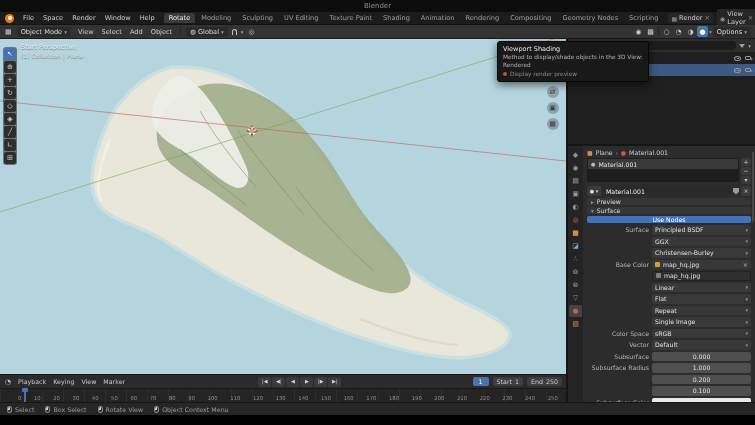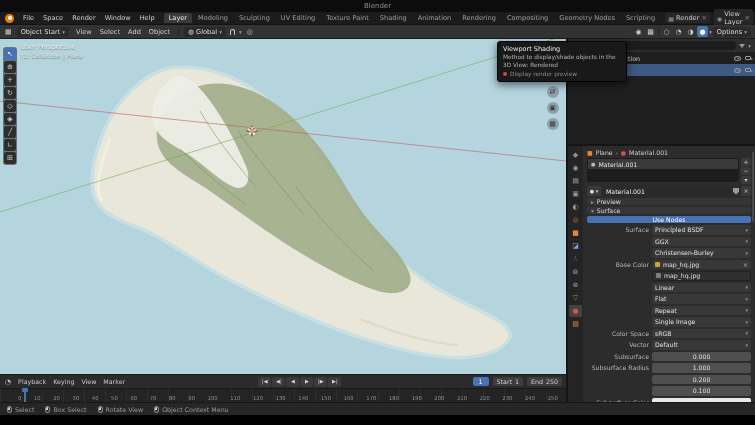--- a/index.html
+++ b/index.html
@@ -50,21 +50,21 @@
   .vtool.active{background:var(--accent);color:#fff;}
   .navcol{position:absolute;right:5px;top:10px;display:flex;flex-direction:column;align-items:center;gap:4px;}
   .gizmoball{width:17px;height:17px;border-radius:50%;background:rgba(255,255,255,.14);position:relative;}
   .gdot{position:absolute;width:5px;height:5px;border-radius:50%;}
   .navbtn{width:12px;height:12px;border-radius:50%;background:rgba(70,70,70,.35);color:#3f3f3f;
     display:flex;align-items:center;justify-content:center;font-size:7px;}
   .watermark{position:absolute;left:14px;top:292px;font-family:"DejaVu Serif",serif;font-style:italic;
     font-size:17px;color:rgba(255,255,255,.92);letter-spacing:.5px;}
 
   
-  .tooltip{left:497px;top:41px;width:130px;background:#191919;border:1px solid #060606;border-radius:3px;
+  .tooltip{left:497px;top:41px;width:152px;background:#191919;border:1px solid #060606;border-radius:3px;
     padding:3px 5px 4px;box-shadow:0 3px 8px rgba(0,0,0,.55);z-index:40;}
   .tooltip .t1{font-size:6.5px;color:#ebebeb;}
   .tooltip .t2{font-size:5.8px;color:#b3b3b3;margin-top:1px;line-height:1.3;}
   .tooltip .t3{font-size:5.8px;color:#8d8d8d;margin-top:2px;display:flex;align-items:center;gap:3px;}
   .tipdot{width:4px;height:4px;border-radius:50%;background:#cf4a3f;flex:0 0 auto;}
 
   
   .timebar{left:0;top:374px;width:566px;height:14px;background:#2b2b2b;display:flex;align-items:center;
     gap:4px;padding:0 4px;font-size:6.3px;border-top:1px solid #191919;}
   .tmenu{color:#c9c9c9;padding:0 2px;}
@@ -154,21 +154,21 @@
     <div class="menus">
 
     <span class="menu">File</span>
         <span class="menu">Space</span>
         <span class="menu">Render</span>
         <span class="menu">Window</span>
         <span class="menu">Help</span>
       </div>
     <div class="tabs">
 
-    <span class="tab active">Layer</span>
+    <span class="tab active">Rotate</span>
         <span class="tab">Modeling</span>
         <span class="tab">Sculpting</span>
         <span class="tab">UV Editing</span>
         <span class="tab">Texture Paint</span>
         <span class="tab">Shading</span>
         <span class="tab">Animation</span>
         <span class="tab">Rendering</span>
         <span class="tab">Compositing</span>
         <span class="tab">Geometry Nodes</span>
         <span class="tab">Scripting</span>
@@ -183,21 +183,21 @@
         <span class="g">◉</span>
         <span>View Layer</span>
         <span class="x">×</span>
       </span>
     </div>
   </div>
 
   <div class="abs toolheader">
     <span class="hic">▦</span>
     <span class="hbtn">
-      <span>Object Start</span>
+      <span>Object Mode</span>
       <span class="caret">▾</span>
     </span>
     <div class="hmenus">
 
     <span class="hmenu">View</span>
         <span class="hmenu">Select</span>
         <span class="hmenu">Add</span>
         <span class="hmenu">Object</span>
       </div>
     <span class="hdiv"></span>
@@ -259,21 +259,21 @@
         <span class="vtool">+</span>
         <span class="vtool">↻</span>
         <span class="vtool">◇</span>
         <span class="vtool">◈</span>
         <span class="vtool">╱</span>
         <span class="vtool">∟</span>
         <span class="vtool">⊞</span>
       </div>
 
     <div class="vp-text">
-      <div>User Perspective</div>
+      <div>Start Perspective</div>
       <div class="sub">(1) Collection | Plane</div>
     </div>
 
     <div class="navcol">
       <span class="gizmoball">
         <span class="gdot" style="background:#d05a5a;left:11px;top:6px;"></span>
         <span class="gdot" style="background:#6fae4e;left:6px;top:1px;"></span>
         <span class="gdot" style="background:#4e7fae;left:4px;top:9px;"></span>
       </span>
       <span class="navbtn">+</span>

